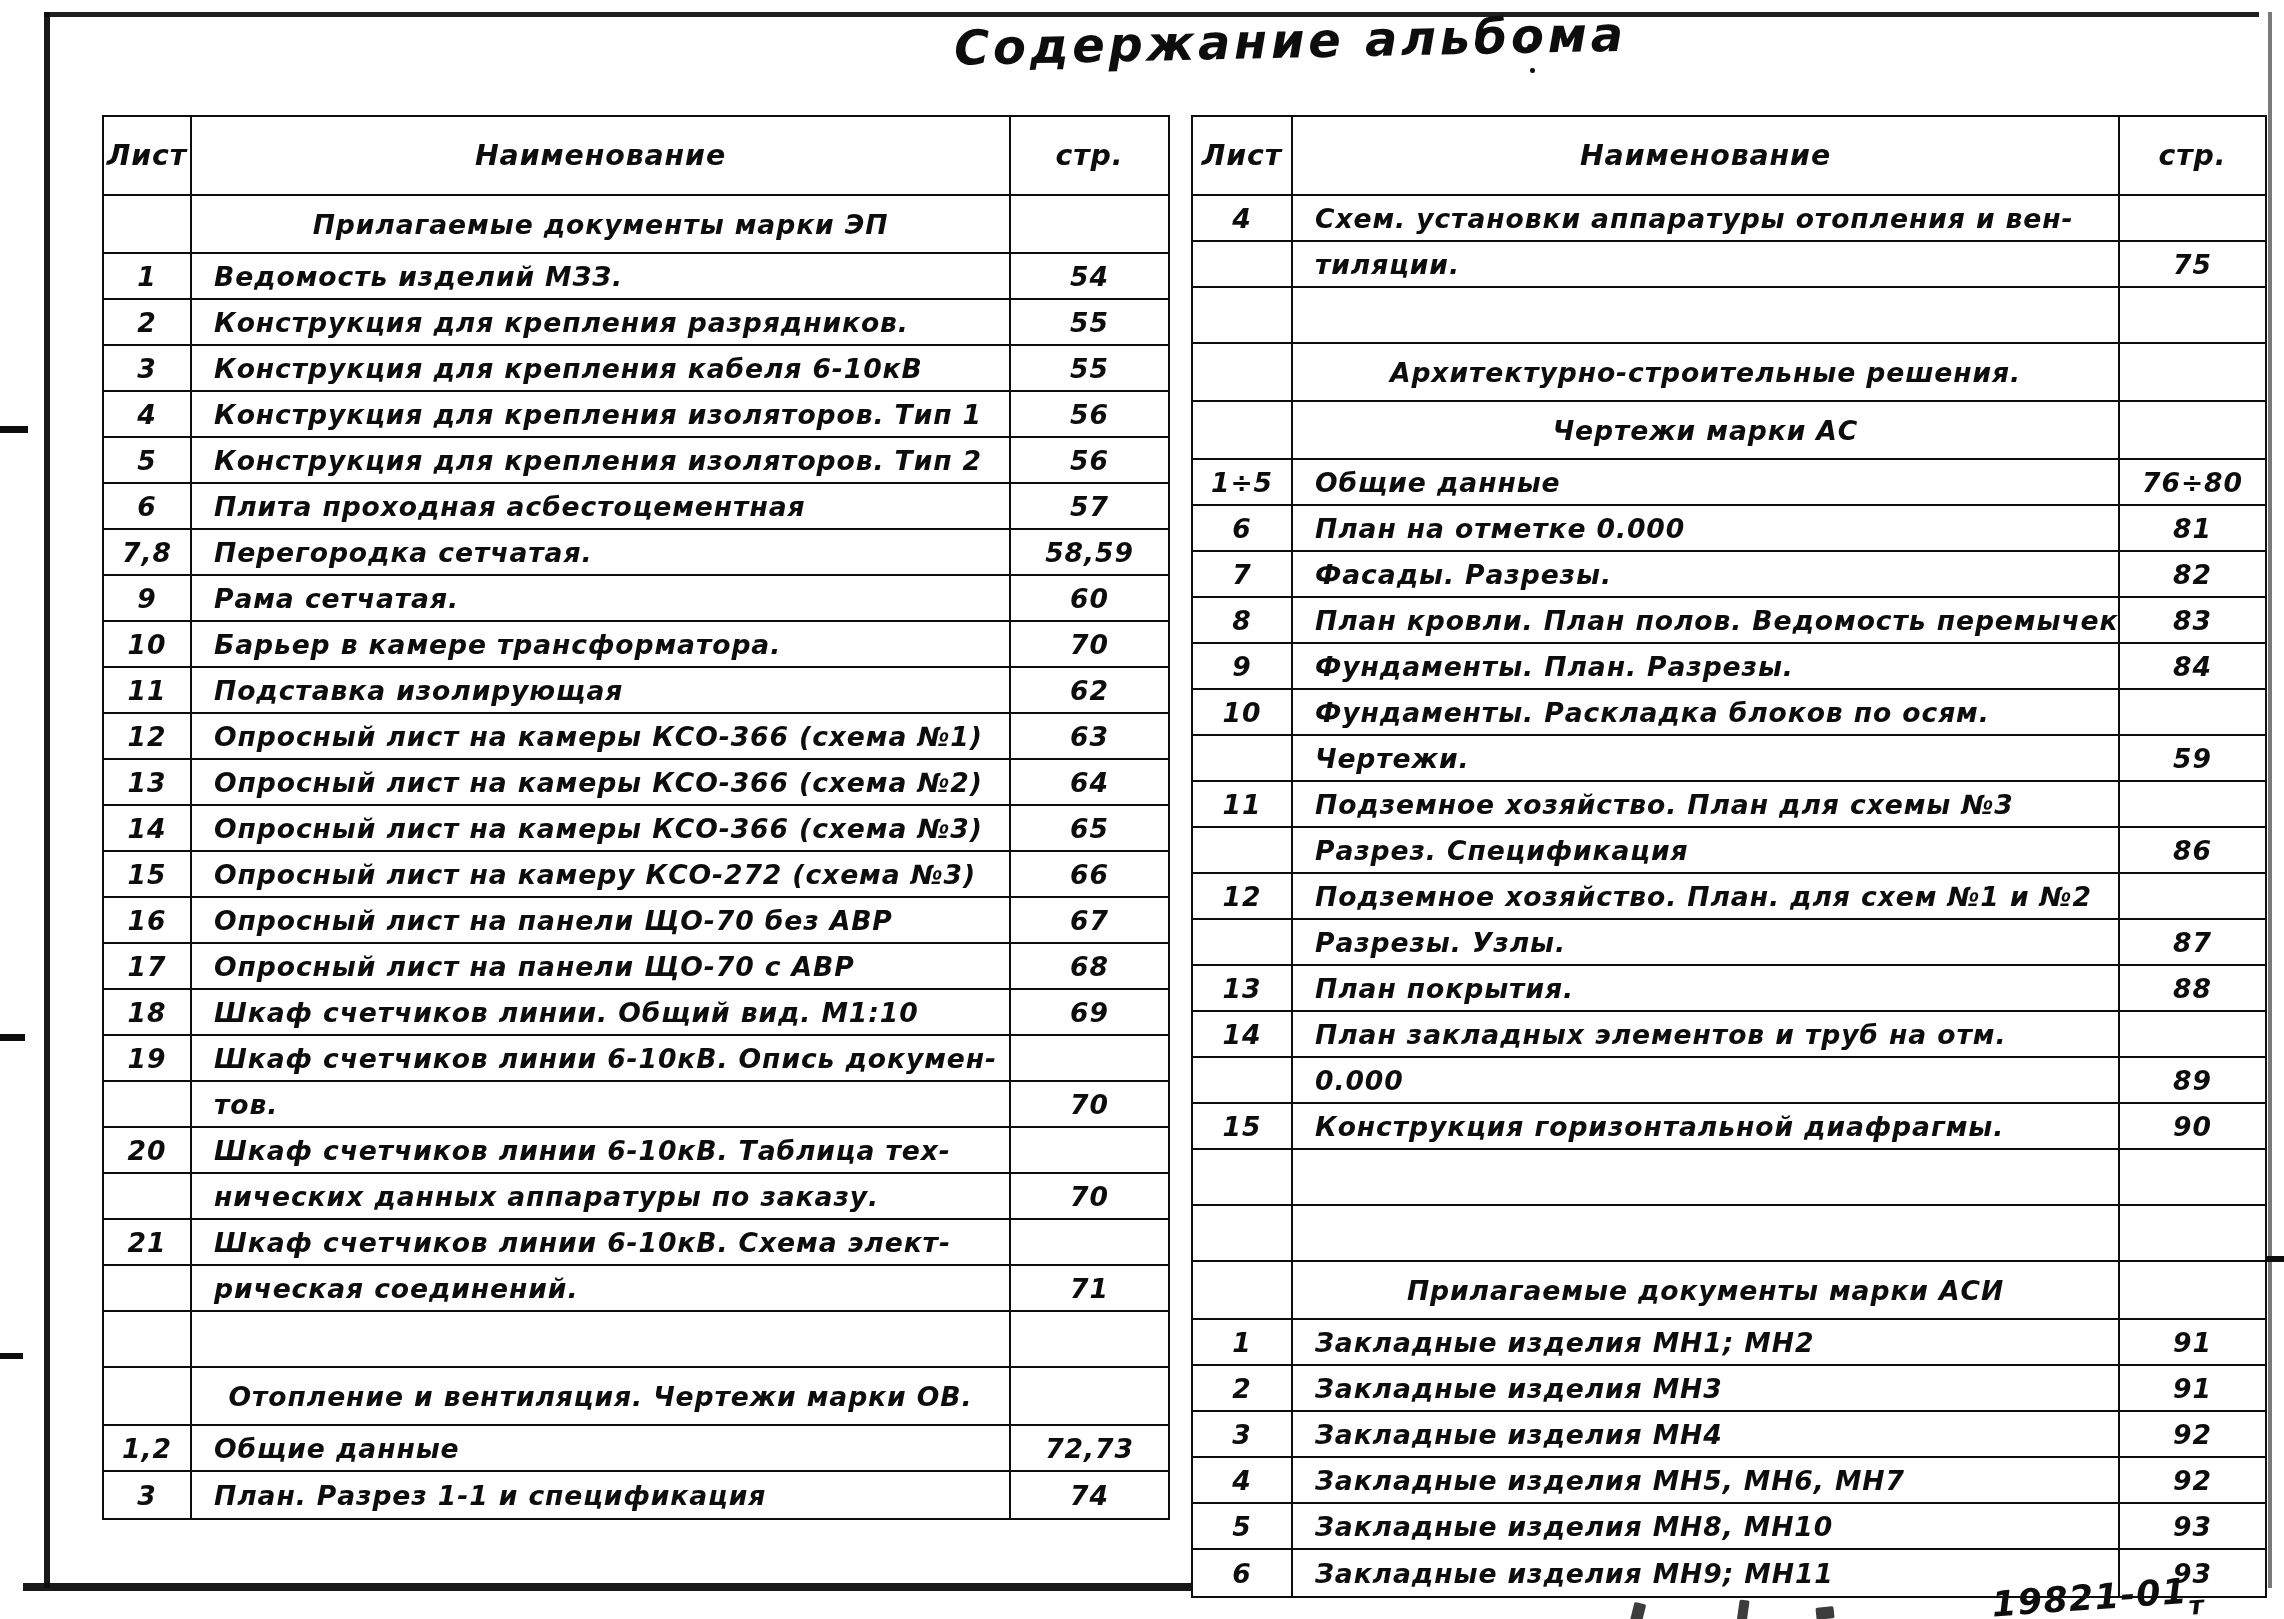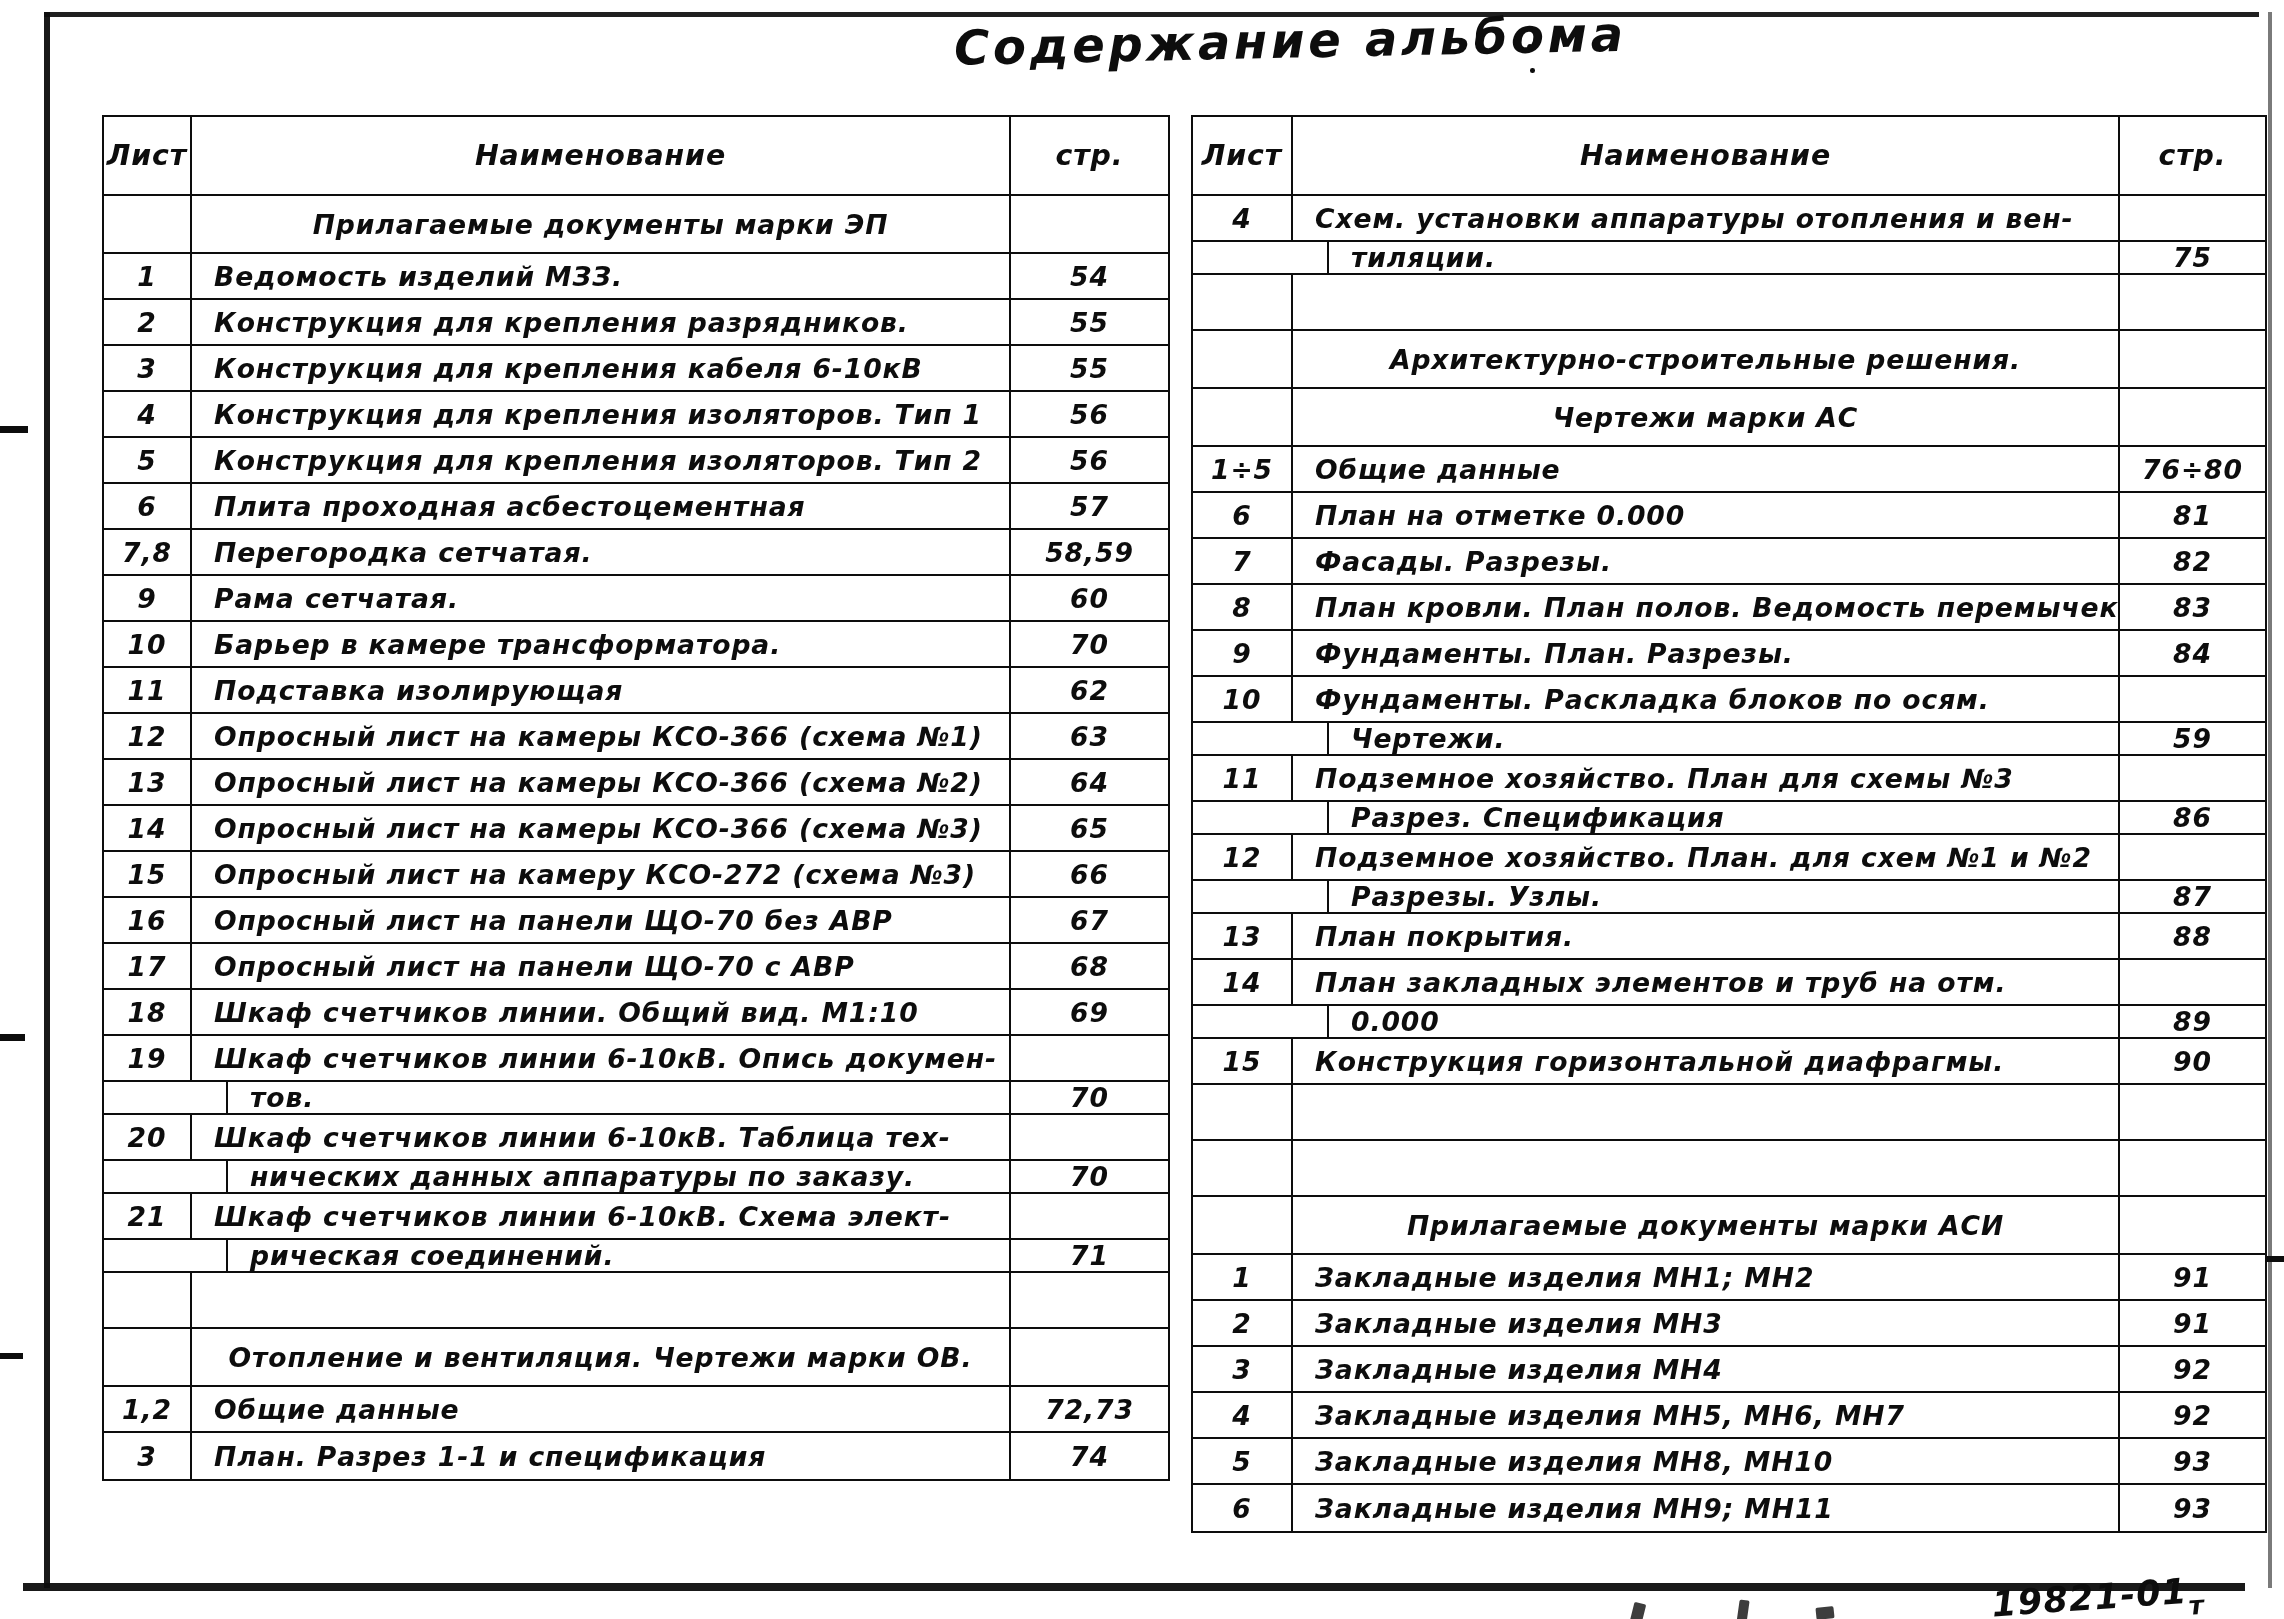--- a/index.html
+++ b/index.html
@@ -40,21 +40,21 @@
   }
   .tbl-left{left:102px;width:1068px;}
   .tbl-right{left:1191px;width:1076px;}
 
   .row{display:flex;box-sizing:border-box;border-bottom:2.3px solid var(--ink);}
   .rows{display:contents;}
   .rows .row:last-child{border-bottom:none;}
 
   .row.head{height:79px;}
   .t-row{height:46px;}
-  .t-cont{height:33px;padding-left:36px;}
+  .t-cont{height:46px;}
   .t-section{height:58px;}
   .t-blank{height:56px;}
 
   .cell{
     display:flex;align-items:center;box-sizing:border-box;
     overflow:hidden;white-space:nowrap;
     font-size:26.6px;font-style:italic;font-weight:bold;letter-spacing:0.9px;
   }
   .c-sheet{width:88px;justify-content:center;border-right:2.3px solid var(--ink);text-align:right;}
   .c-page{width:159px;justify-content:center;border-left:2.3px solid var(--ink);font-style:italic;}

